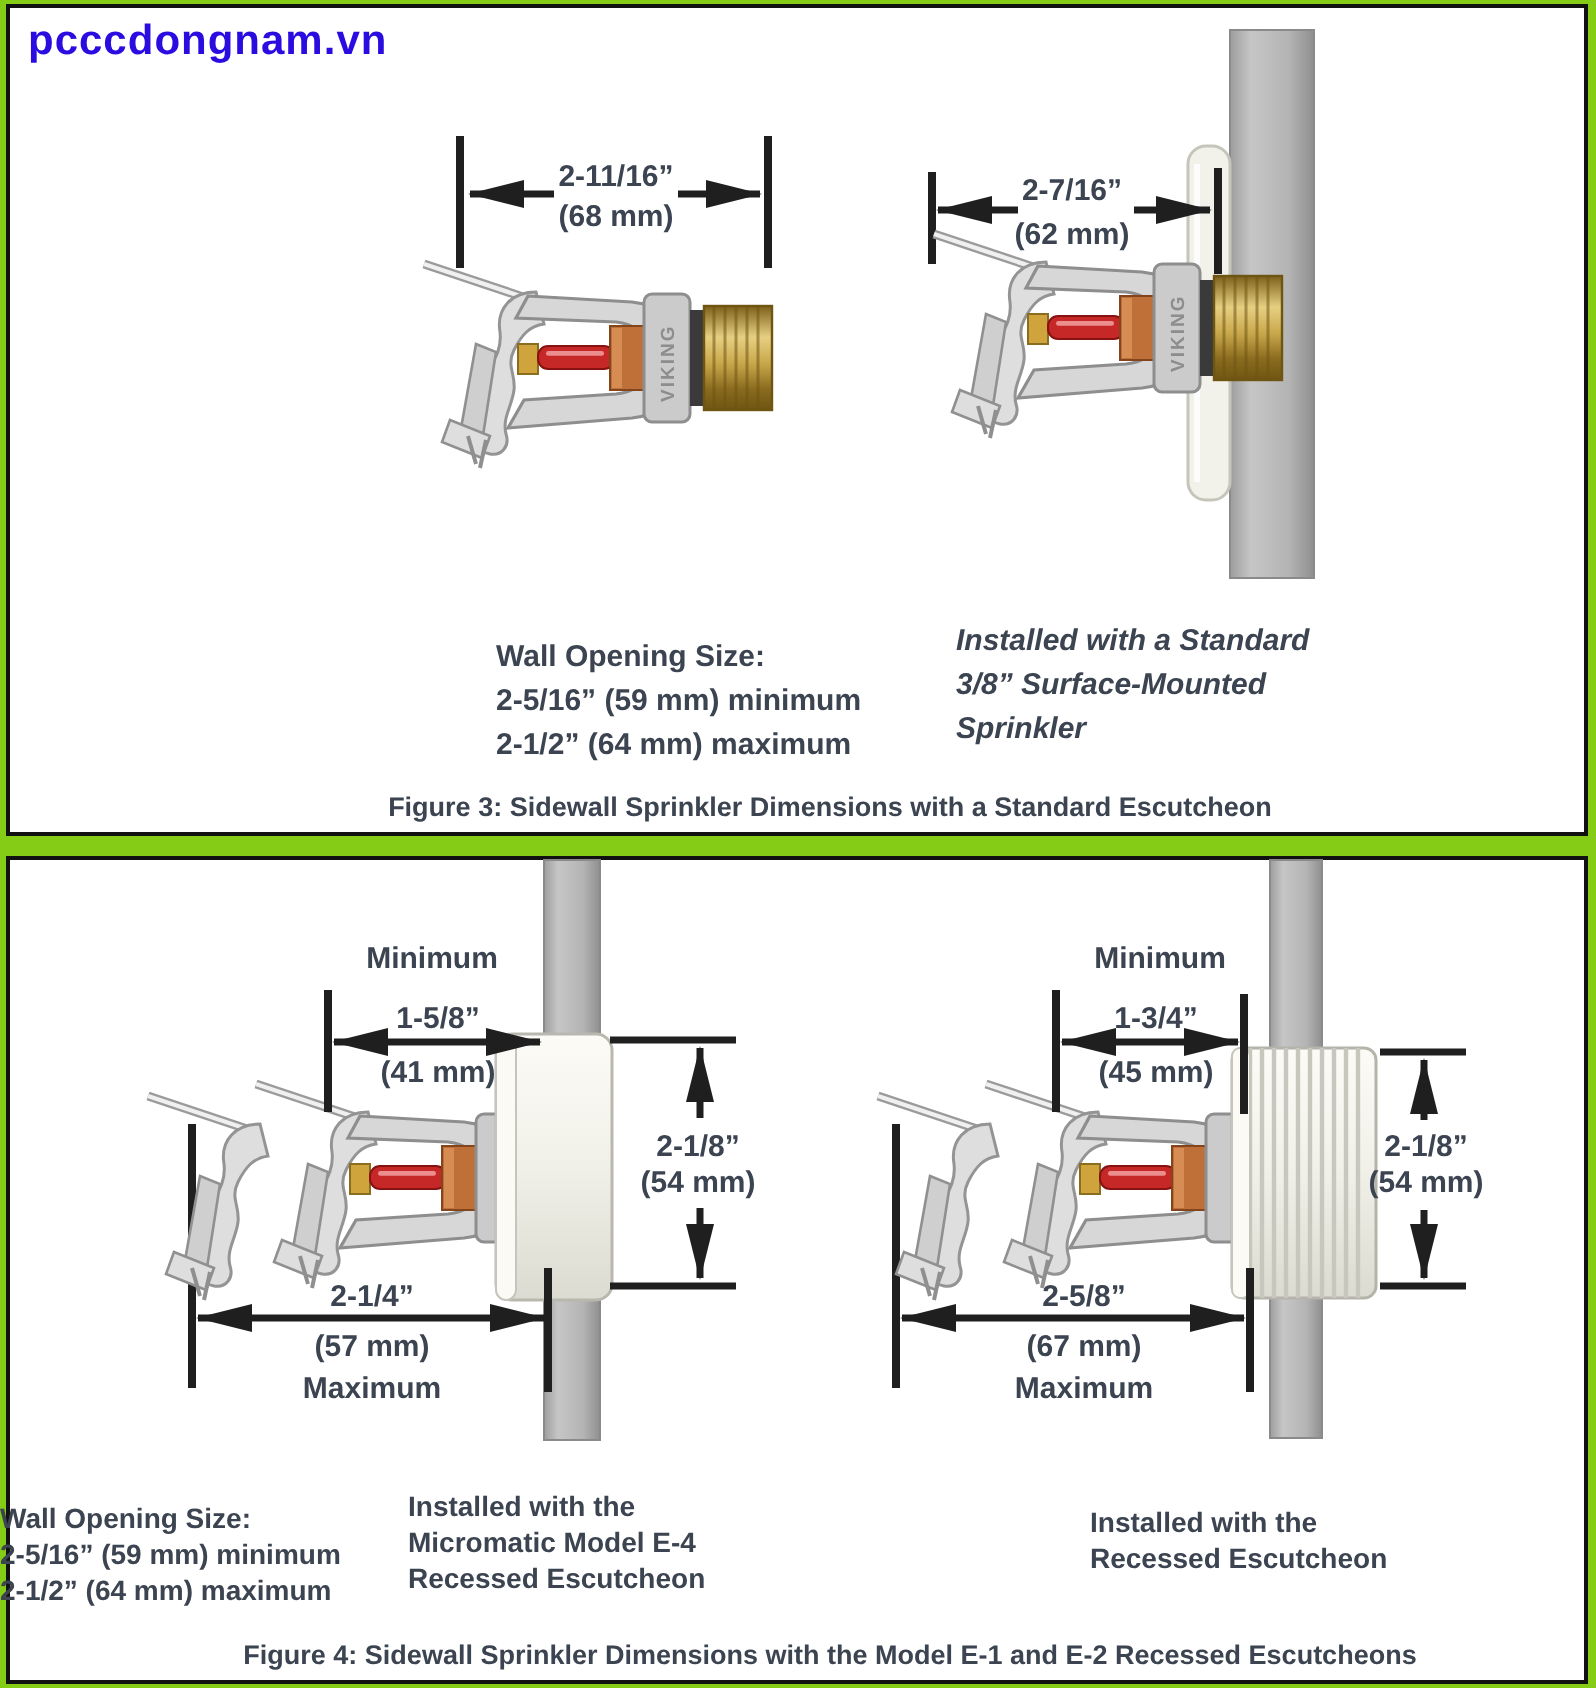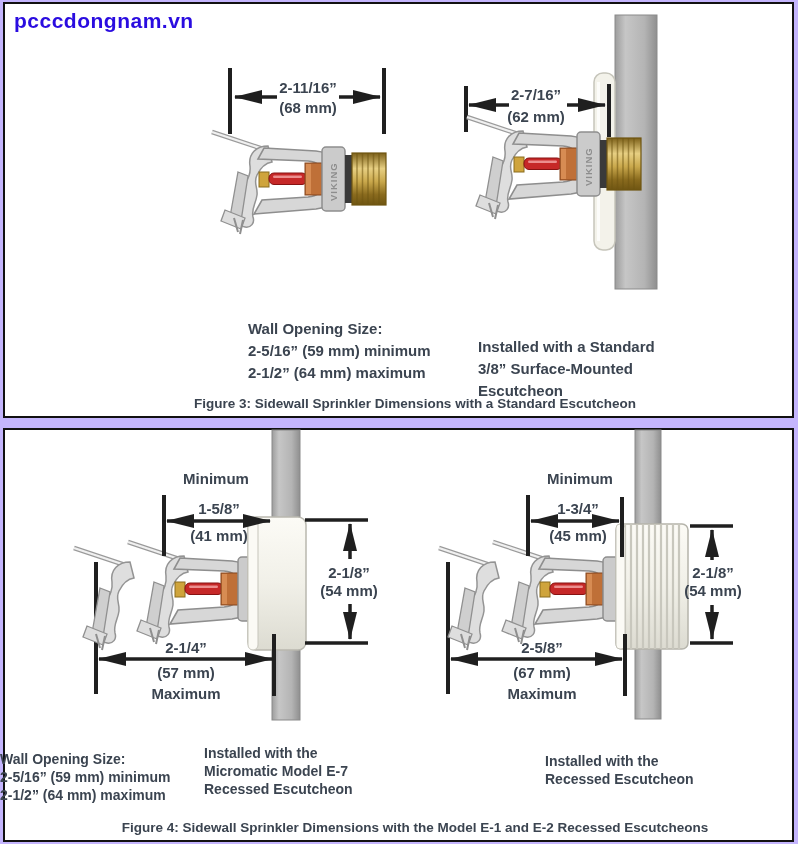--- a/index.html
+++ b/index.html
@@ -1,16 +1,16 @@
 <!DOCTYPE html>
 <html><head>
 <meta charset="utf-8">
 <style>
   html,body{margin:0;padding:0;background:#fff;}
-  .page{position:relative;width:798px;height:844px;background:#c4b5fd;overflow:hidden;
+  .page{position:relative;width:798px;height:844px;background:#84cc16;overflow:hidden;
         font-family:"Liberation Sans",sans-serif;}
   .figure-box{position:absolute;left:3px;width:791px;box-sizing:border-box;
               border:2px solid #111;background:#fff;}
   #box-fig3{top:2px;height:416px;}
   #box-fig4{top:428px;height:414px;}
   .art{position:absolute;left:0;top:0;pointer-events:none;}
   .watermark{position:absolute;left:14px;top:9px;font-weight:700;font-size:21px;
              color:#2a0ce0;letter-spacing:0.5px;cursor:pointer;}
   .note{position:absolute;text-align:left;font-weight:700;color:#3b4450;white-space:nowrap;}
   .note3{font-size:15px;line-height:22px;}
@@ -172,35 +172,35 @@
       <text class="dt" x="542" y="678" text-anchor="middle">(67 mm)</text>
       <text class="dt" x="542" y="699" text-anchor="middle">Maximum</text>
     </g>
   </svg>
 
   <div class="note note3" style="left:248px;top:318px;width:220px;">
     <div>Wall Opening Size:</div>
     <div>2-5/16” (59 mm) minimum</div>
     <div>2-1/2” (64 mm) maximum</div>
   </div>
-  <div class="note note3" style="left:478px;top:336px;width:200px;">
+  <div class="note note3" style="left:478px;top:310px;width:200px;font-style:italic;">
     <div>Installed with a Standard</div>
     <div>3/8” Surface-Mounted</div>
-    <div>Escutcheon</div>
+    <div>Sprinkler</div>
   </div>
   <div class="caption" id="caption3">Figure 3:   Sidewall Sprinkler Dimensions with a Standard Escutcheon</div>
 
   <div class="note note4" style="left:0px;top:750px;width:198px;">
     <div>Wall Opening Size:</div>
     <div>2-5/16” (59 mm) minimum</div>
     <div>2-1/2” (64 mm) maximum</div>
   </div>
   <div class="note note4" style="left:204px;top:744px;width:200px;">
     <div>Installed with the</div>
-    <div>Micromatic Model E-7</div>
+    <div>Micromatic Model E-4</div>
     <div>Recessed Escutcheon</div>
   </div>
   <div class="note note4" style="left:545px;top:752px;width:200px;">
     <div>Installed with the</div>
     <div>Recessed Escutcheon</div>
   </div>
   <div class="caption" id="caption4">Figure 4:   Sidewall Sprinkler Dimensions with the Model E-1 and E-2 Recessed Escutcheons</div>
 
 </div>
 

